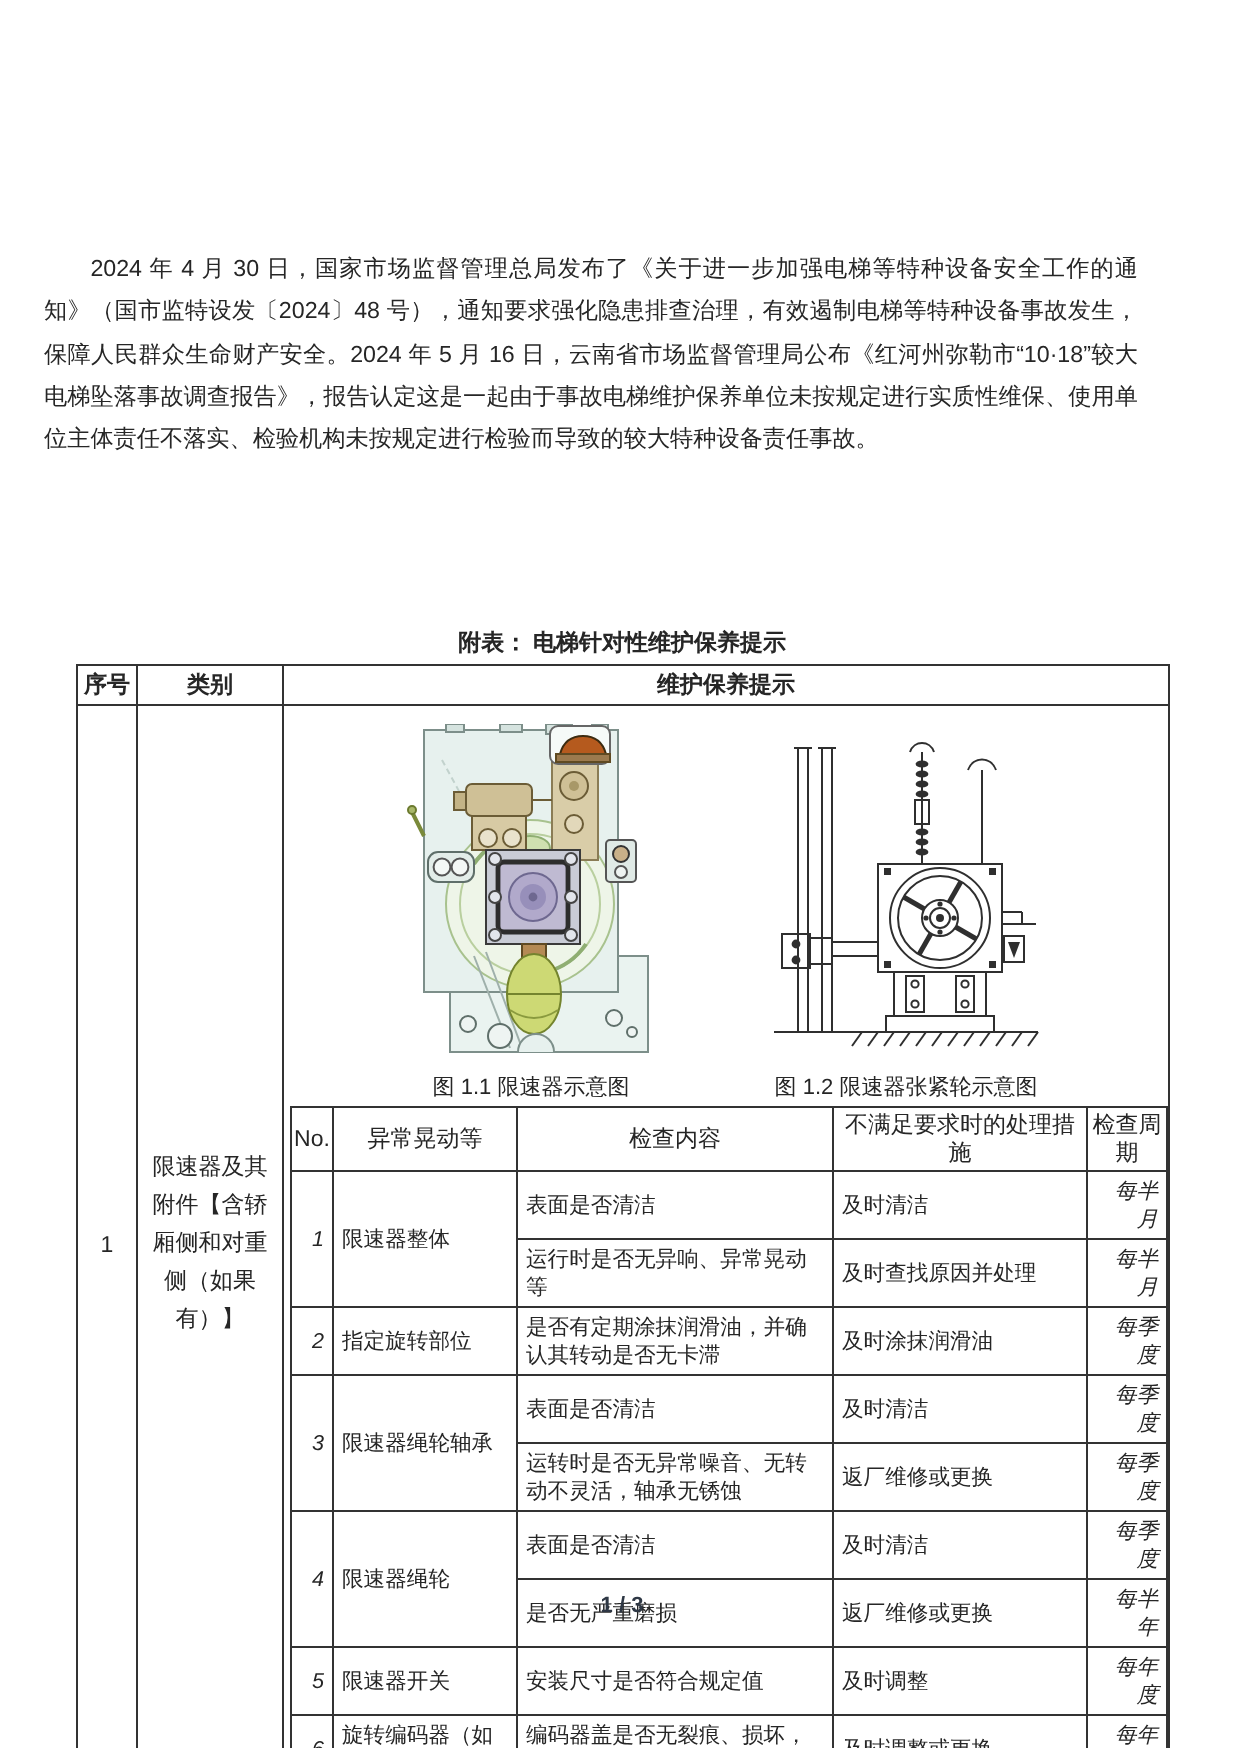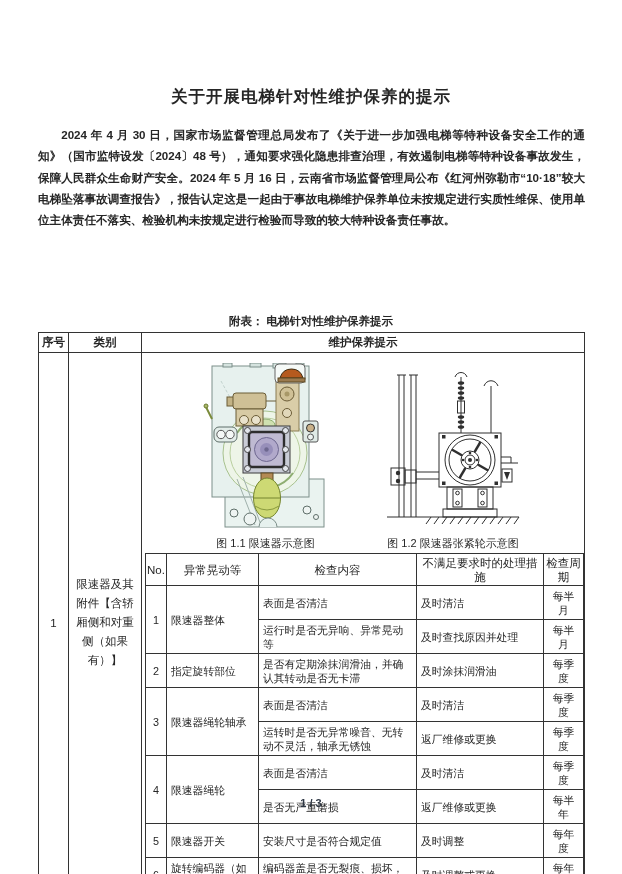--- a/index.html
+++ b/index.html
@@ -4,22 +4,22 @@
 <style>
   html,body { margin:0; padding:0; background:#ffffff; }
   .page {
     position:relative; width:622px; height:874px; background:#ffffff;
     font-family:"Liberation Sans", sans-serif; color:#262626; overflow:hidden;
   }
   .doc-title {
     position:absolute; top:86px; left:0; width:100%;
     text-align:center; font-size:16.5px; font-weight:bold; letter-spacing:1px;
   }
-  .paras { position:absolute; top:124px; left:38px; width:547px;
-    font-size:11.6px; line-height:21.3px; text-align:justify;font-weight:bold; }
+  .paras { position:absolute; top:124px; left:22px; width:547px;
+    font-size:11.6px; line-height:21.3px; text-align:justify; }
   .paras p { margin:0; text-indent:2em; }
   .table-caption {
     position:absolute; top:314px; left:0; width:100%;
     text-align:center; font-size:11.5px; font-weight:bold;font-family:Liberation Serif, serif;
   }
   table { border-collapse:collapse; table-layout:fixed; }
   .outer-table { position:absolute; top:332px; left:38px; width:547px; }
   .outer-table th, .outer-table td { border:1px solid #333; }
   .outer-table th { font-size:11.5px; font-weight:bold; padding:2px 0; text-align:center; }
   .serial-cell { text-align:center; font-size:11.5px; vertical-align:middle; }
@@ -27,32 +27,31 @@
     vertical-align:middle; padding:0 5px; }
   .maint-cell { padding:0; vertical-align:top; }
   .figures { display:flex; justify-content:space-evenly; align-items:flex-end;
     height:200px; box-sizing:border-box; padding:3px 6px 2px 6px; }
   .figure { text-align:center; }
   .figure-caption { font-size:11px; margin-top:3px; color:#262626; }
   .inner-table { width:calc(100% - 3px); margin-left:3px; font-size:10.8px; }
   .inner-table th, .inner-table td { border:1px solid #333; line-height:14px; }
   .inner-table th { font-weight:normal; text-align:center; padding:1.5px 1px; }
   .inner-table td { padding:2.5px 4px; }
-  .td-no, .td-period { text-align:center; padding:2.5px 1px; }
+  .td-no, .td-period { text-align:right; padding:2.5px 1px;font-style:italic; }
   .page-footer {
     position:absolute; top:797px; left:0; width:100%;
     text-align:center; font-size:11px; font-weight:bold; color:#2e3744;
   }
 </style>
 </head>
 <body>
 
 <div class="page">
 
-  <div class="doc-title">关于开展电梯针对性维护保养的提示</div>
 
   <div class="paras">
     <p>2024 年 4 月 30 日，国家市场监督管理总局发布了《关于进一步加强电梯等特种设备安全工作的通知》（国市监特设发〔2024〕48 号），通知要求强化隐患排查治理，有效遏制电梯等特种设备事故发生，保障人民群众生命财产安全。2024 年 5 月 16 日，云南省市场监督管理局公布《红河州弥勒市“10·18”较大电梯坠落事故调查报告》，报告认定这是一起由于事故电梯维护保养单位未按规定进行实质性维保、使用单位主体责任不落实、检验机构未按规定进行检验而导致的较大特种设备责任事故。</p>
   </div>
 
   <div class="table-caption">附表：  电梯针对性维护保养提示</div>
 
   <table class="outer-table">
     <colgroup>
         <col style="width:30px">

